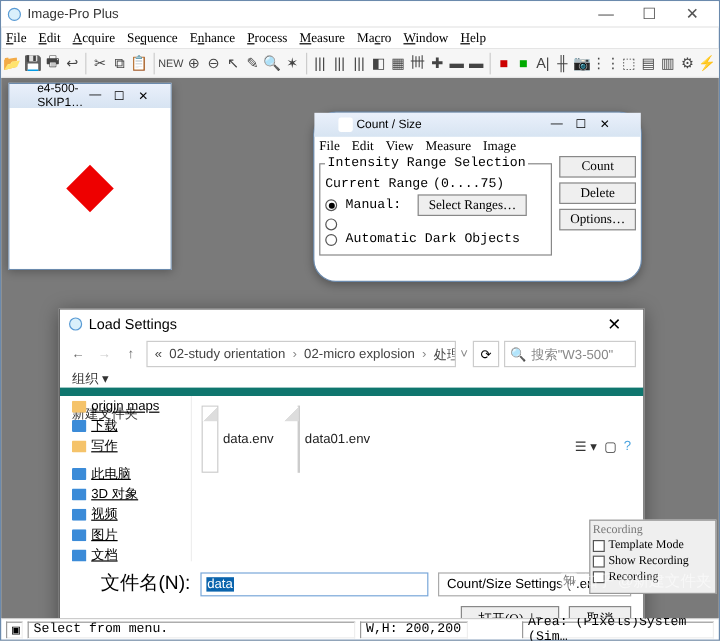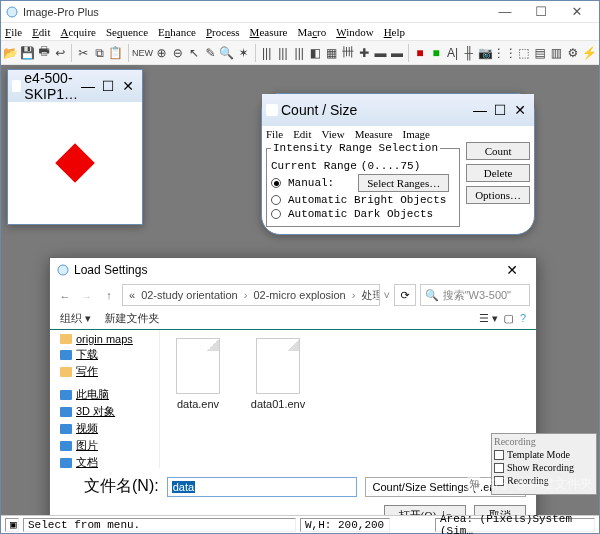--- a/index.html
+++ b/index.html
@@ -11,21 +11,21 @@
 .win-controls { display: flex; }
 .win-controls span { width: 36px; height: 22px; display: flex; align-items: center; justify-content: center; color: #555; font-size: 13px; cursor: default; }
 .menubar { display: flex; align-items: center; height: 18px; padding: 0 4px; gap: 10px; border-bottom: 1px solid #e5e5e5; font-family: Tahoma; font-size: 11px; }
 .menubar span { cursor: default; }
 .menubar span u { text-decoration: underline; }
 .toolbar { display: flex; align-items: center; height: 24px; padding: 0 2px; border-bottom: 1px solid #e5e5e5; background: #f6f6f6; gap: 2px; }
 .toolbar .tb-btn { width: 20px; height: 20px; display: flex; align-items: center; justify-content: center; font-size: 12px; color: #444; cursor: default; }
 .toolbar .sep { width: 1px; height: 18px; background: #ccc; margin: 0 2px; }
 .workspace { flex: 1; background: #7a7a7a; position: relative; overflow: hidden; }
 .child-window { position: absolute; background: #fff; border: 1px solid #6b8aad; box-shadow: 0 2px 8px rgba(0,0,0,0.3); display: flex; flex-direction: column; }
-.child-titlebar { display: flex; align-items: center; height: 32px; background: linear-gradient(#eaf0fb,#d7e4f2); padding: 0 4px; font-size: 14px; }
+.child-titlebar { display: flex; align-items: center; height: 20px; background: linear-gradient(#eaf0fb,#d7e4f2); padding: 0 20px; font-size: 10px; }
 .child-titlebar .icon { width: 12px; height: 12px; margin-right: 3px; background: #fff; border-radius: 2px; }
 .child-titlebar .t { flex: 1; }
 .child-titlebar .ctl { display: flex; gap: 0; }
 .child-titlebar .ctl span { width: 20px; text-align: center; cursor: default; }
 .diamond { width: 28px; height: 28px; background: #e00; transform: rotate(45deg); }
 .countsize-body { padding: 2px 4px; font-family: "Courier New", monospace; font-size: 11px; }
 .cs-menubar { display: flex; gap: 10px; font-family: Tahoma; font-size: 11px; margin-bottom: 2px; }
 .cs-row { display: flex; align-items: center; gap: 4px; margin: 2px 0; }
 .cs-fieldset { border: 1px solid #888; padding: 4px; }
 .cs-fieldset legend { font-size: 11px; padding: 0 2px; }
@@ -37,29 +37,29 @@
 .ld-titlebar { display: flex; align-items: center; height: 24px; padding: 0 6px; }
 .ld-titlebar .icon { width: 14px; height: 14px; margin-right: 4px; }
 .ld-titlebar .t { flex: 1; font-size: 12px; }
 .ld-titlebar .close { width: 36px; text-align: center; font-size: 14px; cursor: default; }
 .ld-nav { display: flex; align-items: center; height: 26px; padding: 0 6px; gap: 4px; }
 .ld-nav .arrow { width: 18px; height: 18px; display: flex; align-items: center; justify-content: center; color: #666; }
 .ld-nav .crumb { flex: 1; display: flex; align-items: center; gap: 6px; border: 1px solid #ccc; height: 22px; padding: 0 6px; font-size: 11px; color: #444; overflow: hidden; white-space: nowrap; }
 .ld-nav .crumb span.sep { color: #888; }
 .ld-nav .refresh { width: 22px; height: 22px; border: 1px solid #ccc; display: flex; align-items: center; justify-content: center; }
 .ld-nav .search { width: 110px; height: 22px; border: 1px solid #ccc; display: flex; align-items: center; padding: 0 4px; gap: 4px; color: #888; font-size: 11px; }
-.ld-toolbar { display: flex; align-items: center; height: 22px; padding: 0 10px; gap: 14px; border-bottom: 1px solid #0f766e; }
+.ld-toolbar { display: flex; align-items: flex-start; height: 22px; padding: 0 10px; gap: 14px; border-bottom: 7px solid #0f766e; flex-direction: column; }
 .ld-toolbar span { font-size: 11px; color: #333; }
 .ld-toolbar .right { margin-left: auto; display: flex; gap: 6px; }
 .ld-body { flex: 1; display: flex; overflow: hidden; }
 .ld-tree { width: 110px; border-right: 1px solid #eee; overflow: auto; padding: 2px 0; font-size: 11px; }
 .ld-tree .tree-item { display: flex; align-items: center; gap: 4px; padding: 1px 4px 1px 10px; cursor: default; white-space: nowrap; text-decoration: underline; }
 .ld-tree .ti-icon { width: 12px; height: 10px; }
 .ld-files { flex: 1; padding: 8px; display: flex; gap: 20px; align-items: flex-start; }
-.file-item { display: flex; flex-direction: column; align-items: center; gap: 4px; width: 60px; }
+.file-item { display: flex; flex-direction: row; align-items: center; gap: 4px; width: 60px; }
 .file-item .thumb { width: 44px; height: 56px; border: 1px solid #ccc; background: #fff; position: relative; }
 .file-item .thumb::before { content: ""; position: absolute; top: 0; right: 0; width: 12px; height: 12px; background: linear-gradient(135deg,#fff 50%,#ddd 50%); }
 .file-item .label { font-size: 11px; color: #222; }
 .ld-bottom { padding: 8px 10px; display: flex; align-items: center; gap: 8px; }
 .ld-bottom .lbl { font-size: 16px; margin-left: 24px; }
 .ld-bottom .fname { flex: 1; height: 20px; border: 1px solid #79a7d9; background: #fff; display: flex; align-items: center; padding: 0 4px; }
 .ld-bottom .fname .sel-text { background: #0a64ad; color: #fff; padding: 0 1px; font-size: 11px; }
 .ld-bottom .filter { height: 20px; border: 1px solid #aaa; padding: 0 6px; display: flex; align-items: center; gap: 8px; font-size: 11px; }
 .ld-actions { display: flex; justify-content: flex-end; gap: 8px; padding: 0 10px 10px 10px; }
 .ld-actions .btn { padding: 2px 14px; }
@@ -185,25 +185,24 @@
         <div style="display:flex; gap:6px;">
           <fieldset class="cs-fieldset" style="flex:1;">
             <legend>Intensity Range Selection</legend>
             <div class="cs-row">
               <span>Current Range</span>
               <span>(0....75)</span>
             </div>
             <div class="cs-row">
               <span class="radio checked"></span>
               <span>Manual:</span>
-              <button class="btn" style="margin-left:20px;">Select Ranges…</button>
+              <button class="btn" style="margin-left:10px;">Select Ranges…</button>
             </div>
             <div class="cs-row">
               <span class="radio"></span>
-              <span>Automatic Bright Objects</span>
             </div>
             <div class="cs-row">
               <span class="radio"></span>
               <span>Automatic Dark Objects</span>
             </div>
           </fieldset>
           <div class="cs-right-btns">
             <button class="btn">Count</button>
             <button class="btn">Delete</button>
             <button class="btn">Options…</button>

